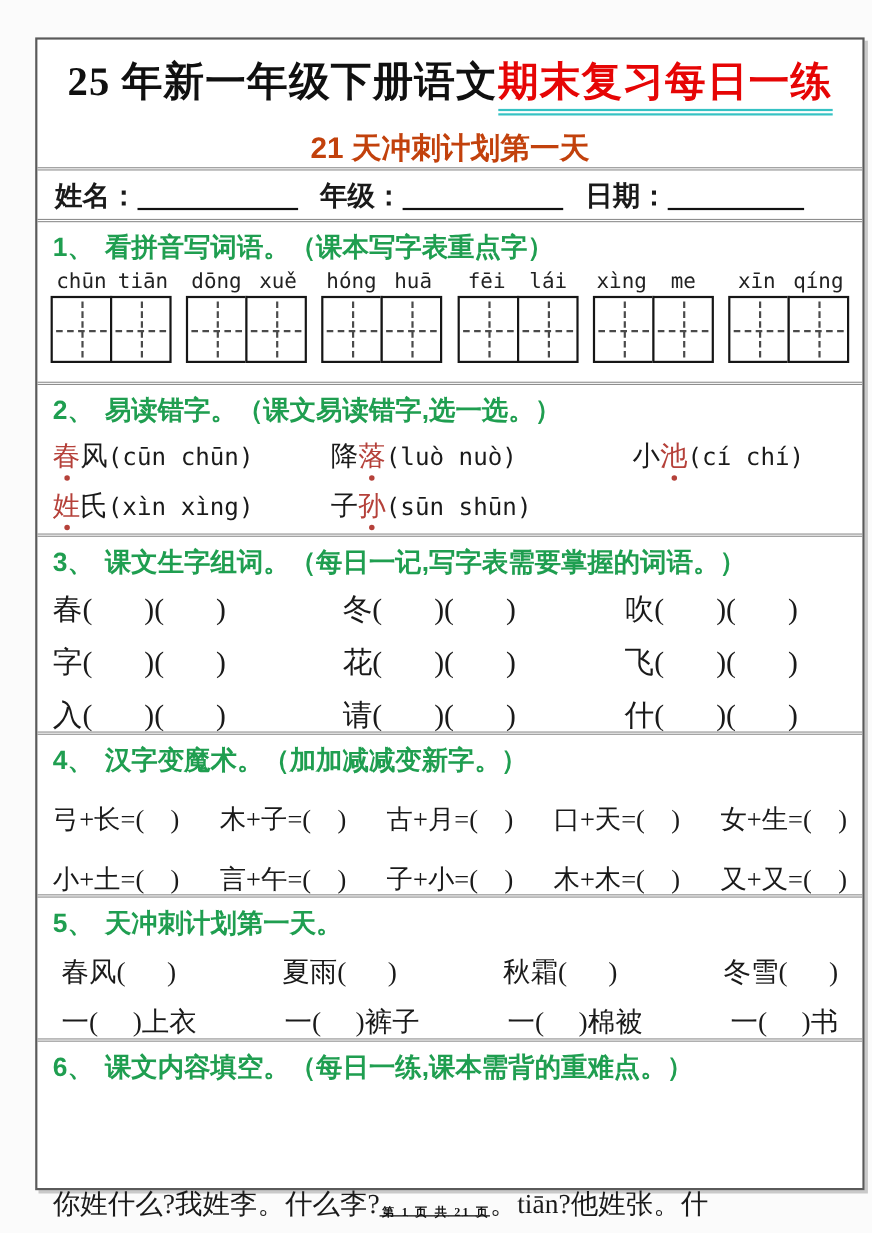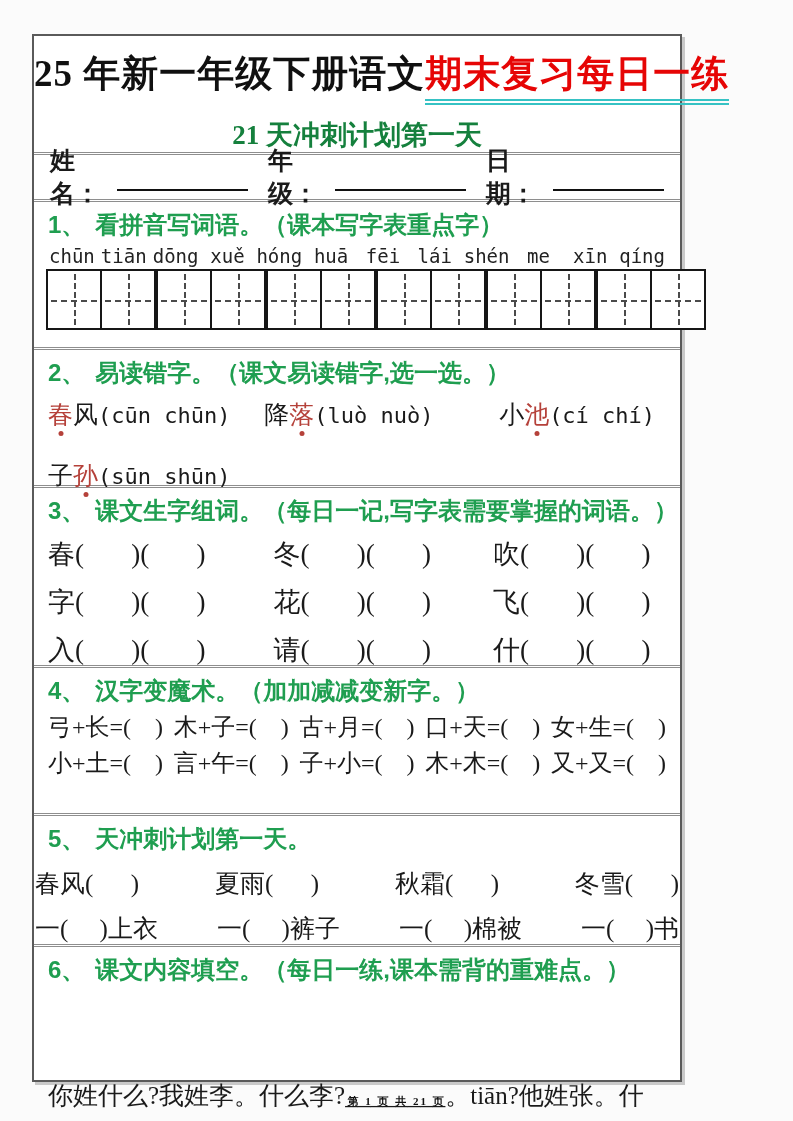--- a/index.html
+++ b/index.html
@@ -6,103 +6,103 @@
   html,body { width: 793px; height: 1121px; }
   body {
     background: #fbfbfb;
     font-family: "Liberation Serif", serif;
     color: #1a1a1a;
     position: relative;
     overflow: hidden;
   }
   .sheet {
     position: absolute; left: 32px; top: 34px;
-    width: 650px; height: 1048px;
+    width: 754px; height: 1048px;
     background: #ffffff;
     border: 2px solid #5a5a5a;
     box-shadow: 3px 3px 0 #c9c9c9;
     display: flex; flex-direction: column;
   }
   .block { border-bottom: 3px double #8e8e8e; }
 
   
   .title-block { height: 119px; text-align: center; padding-top: 13px; }
   .title-line { font-size: 37px; font-weight: bold; letter-spacing: 1px; white-space: nowrap; }
   .title-black { color: #101010; }
   .title-red {
     color: #e60505;
     border-bottom: 6px double #36c2c4;
     padding-bottom: 0px;
     display: inline-block;
   }
   .subtitle {
     margin-top: 12px;
-    font-family: Liberation Serif, serif;
+    font-family: Liberation Sans, sans-serif;
     font-size: 27px; font-weight: bold;
-    color: #15803d;
+    color: #c2410c;
   }
 
   
   .info-block { height: 47px; display: flex; align-items: center; padding: 0 16px; font-size: 25px; font-weight: bold; }
   .blank-line { display: inline-block; width: 146px; height: 28px; border-bottom: 2px solid #111; margin-right: 20px; }
   .blank-line.last { width: 124px; margin-right: 0; }
 
   
   .sec-header {
     padding: 7px 14px 0;
     font-family: "Liberation Sans", sans-serif;
     font-weight: bold; font-size: 24px;
     color: #1f9e50;
     display: flex; align-items: baseline;
     white-space: nowrap;
   }
   .sec-num { margin-right: 10px; }
 
   
   .s1 { height: 148px; }
-  .pinyin-row { display: flex; padding: 4px 12px 0; }
+  .pinyin-row { display: flex; justify-content: space-between; padding: 4px 12px 0; }
   .pinyin-group { width: 112px; display: flex; }
   .pinyin-group span {
     width: 50%; text-align: center;
     font-family: "DejaVu Sans Mono", monospace;
     font-size: 19px; color: #222;
   }
   .boxes-row { display: flex; justify-content: space-between; padding: 2px 12px 0; }
   .box-pair { display: flex; }
   .tbox { position: relative; width: 56px; height: 61px; border: 2px solid #161616; background: #fff; }
   .tbox + .tbox { margin-left: -2px; }
   .tbox::before { content: ""; position: absolute; top: 3px; bottom: 3px; left: 50%; border-left: 2px dashed #4a4a4a; }
   .tbox::after  { content: ""; position: absolute; left: 3px; right: 3px; top: 50%; border-top: 2px dashed #4a4a4a; }
 
   
   .s2 { height: 138px; }
   .s2-grid {
     display: grid; grid-template-columns: 35% 38% 27%;
-    padding: 9px 14px 0; font-size: 25px; row-gap: 28px;
+    padding: 9px 14px 0; font-size: 25px; row-gap: 12px;
   }
   .rchar { color: #b5413a; position: relative; }
   .rchar::after {
     content: ""; position: absolute; left: 50%; transform: translateX(-50%);
     bottom: -8px; width: 5px; height: 5px; border-radius: 50%; background: #b5413a;
   }
   .pyn { font-family: "DejaVu Sans Mono", monospace; font-size: 22px; }
 
   
   .s3 { height: 180px; }
   .s3-grid {
     display: grid; grid-template-columns: 36.5% 35.5% 28%;
     padding: 10px 14px 0; font-size: 27px; row-gap: 14px;
     white-space: pre; line-height: 34px;
   }
 
   
   .s4 { height: 148px; }
-  .s4-row { display: flex; justify-content: space-between; padding: 0 14px; font-size: 24px; white-space: pre; margin-top: 4px; }
+  .s4-row { display: flex; justify-content: space-between; padding: 0 14px; font-size: 24px; white-space: pre; margin-top: 22px; }
   .s5 { height: 131px; }
-  .s5-row { display: flex; justify-content: space-between; padding: 0 1px; font-size: 25px; white-space: pre; margin-top: 12px; }
+  .s5-row { display: flex; justify-content: space-between; padding: 0 22px; font-size: 25px; white-space: pre; margin-top: 12px; }
 
   
   .s6 { height: 133px; border-bottom: none; }
   .s6-text { padding: 7px 14px 0; font-size: 25px; line-height: 41px; white-space: pre; }
 
   
   .footer {
     position: absolute; left: 0; right: 0; top: 1094px;
     text-align: center; font-size: 11px; font-weight: bold;
     letter-spacing: 2px; color: #111;
@@ -143,21 +143,21 @@
         </div>
       <div class="pinyin-group">
           <span>hóng</span>
           <span>huā</span>
         </div>
       <div class="pinyin-group">
           <span>fēi</span>
           <span>lái</span>
         </div>
       <div class="pinyin-group">
-          <span>shén</span>
+          <span>xìng</span>
           <span>me</span>
         </div>
       <div class="pinyin-group">
           <span>xīn</span>
           <span>qíng</span>
         </div>
     </div>
     <div class="boxes-row">
       <div class="box-pair">
           <div class="tbox"></div>
@@ -188,20 +188,21 @@
 
   <div class="block s2">
     <div class="sec-header">
       <span class="sec-num">2、</span>
       <span>易读错字。（课文易读错字,选一选。）</span>
     </div>
     <div class="s2-grid">
       <span><span></span><span class="rchar">春</span><span>风</span><span class="pyn">(cūn chūn)</span></span>
       <span><span>降</span><span class="rchar">落</span><span></span><span class="pyn">(luò nuò)</span></span>
       <span><span>小</span><span class="rchar">池</span><span></span><span class="pyn">(cí chí)</span></span>
+      <span><span></span><span class="rchar">姓</span><span>氏</span><span class="pyn">(xìn xìng)</span></span>
       <span><span>子</span><span class="rchar">孙</span><span></span><span class="pyn">(sūn shūn)</span></span>
     </div>
   </div>
 
   <div class="block s3">
     <div class="sec-header">
       <span class="sec-num">3、</span>
       <span>课文生字组词。（每日一记,写字表需要掌握的词语。）</span>
     </div>
     <div class="s3-grid">

